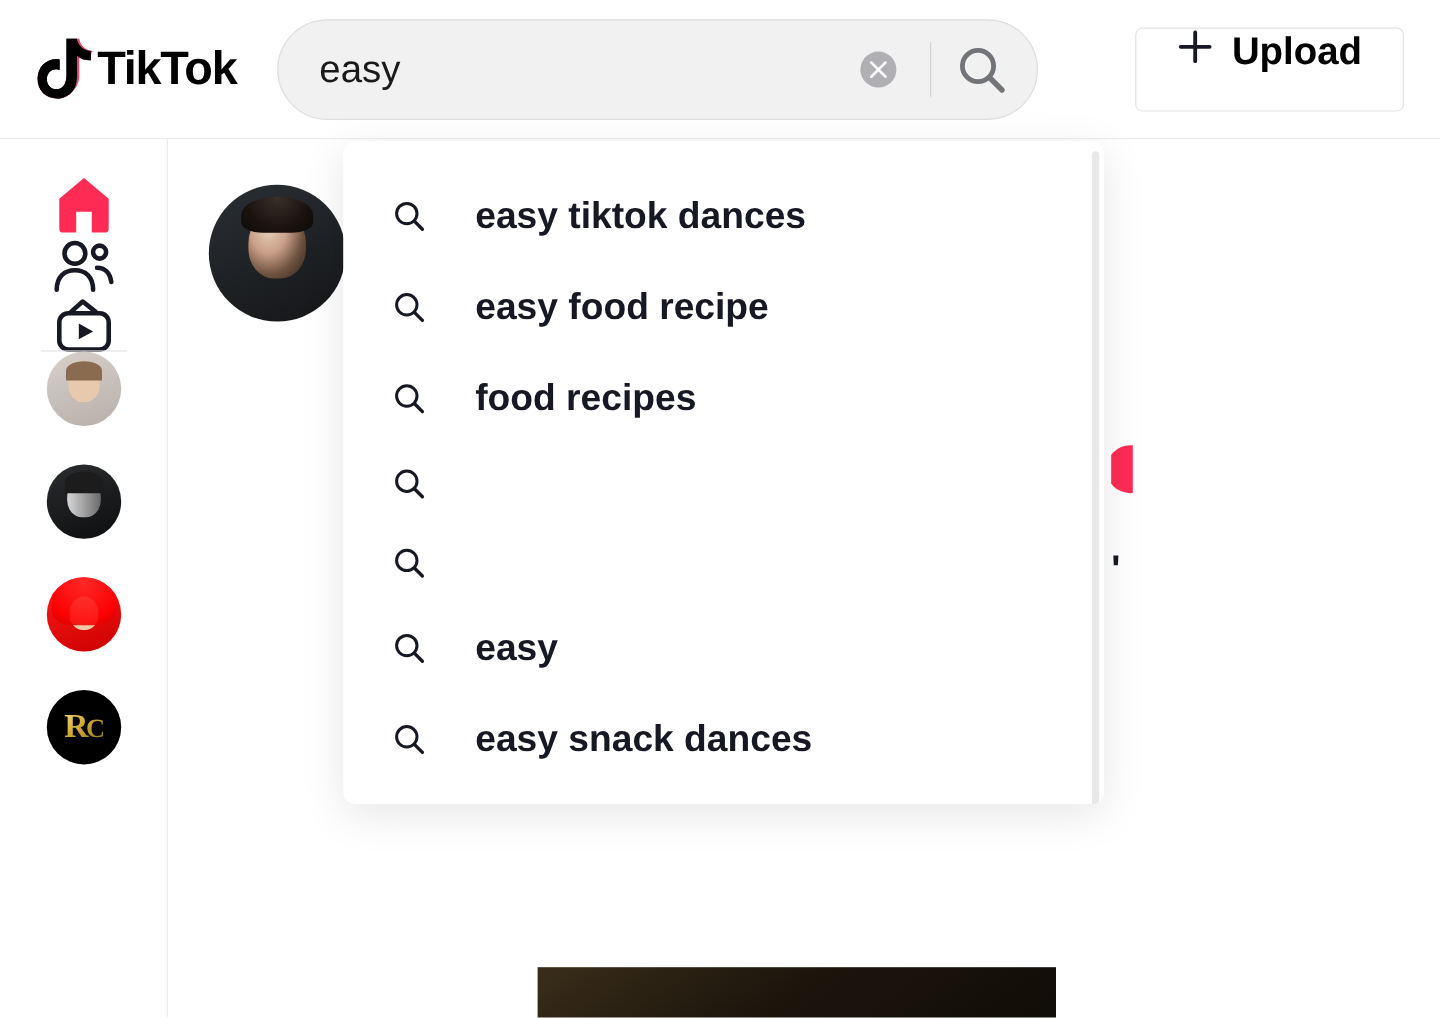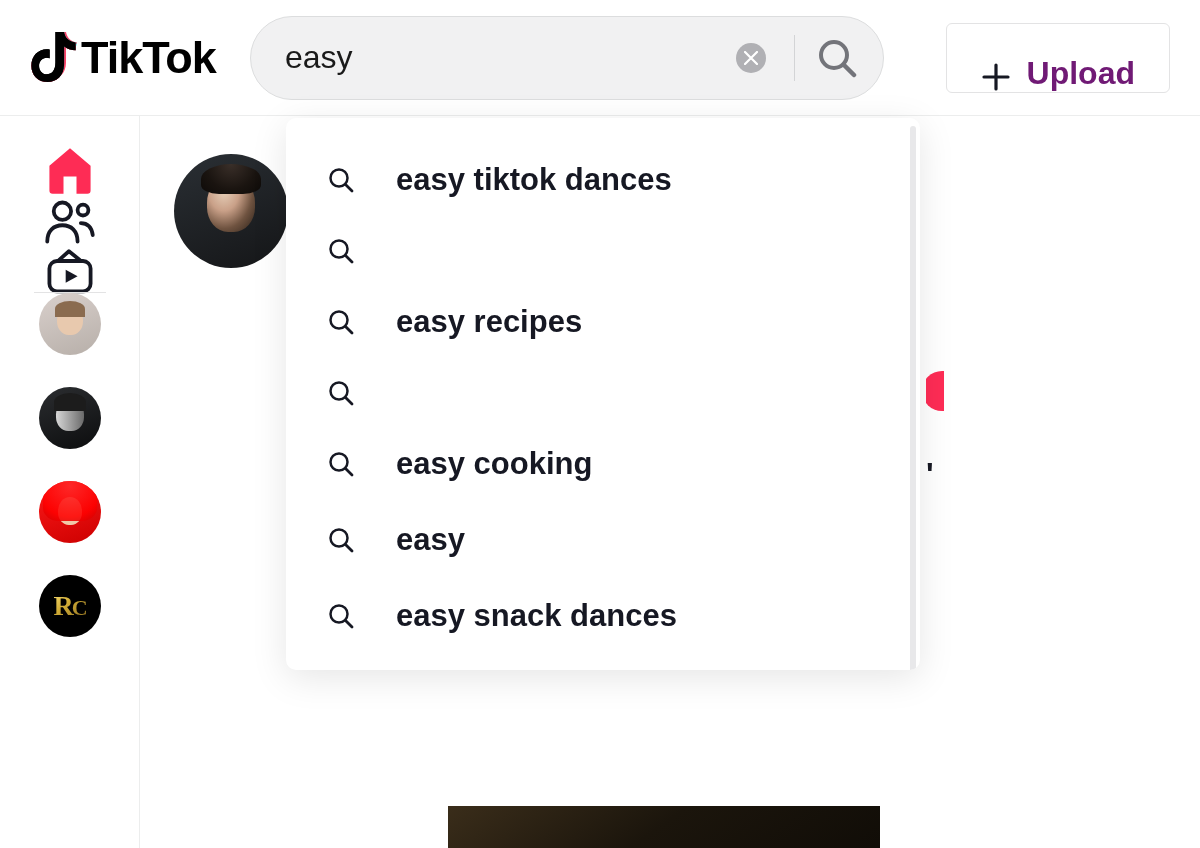--- a/index.html
+++ b/index.html
@@ -18,21 +18,21 @@
       height: 116px;
       border-bottom: 1px solid #eceded;
       gap: 20px;
     }
     .logo {
       display: flex;
       align-items: center;
       gap: 4px;
       color: #000;
       font-weight: 700;
-      font-size: 45px;
+      font-size: 39px;
       letter-spacing: -1px;
     }
     .logo svg { width: 47px; height: 52px; }
     .search-container {
       flex: 0 0 634px;
       position: relative;
       margin-left: 14px;
     }
     .search-bar {
       display: flex;
@@ -74,25 +74,25 @@
     }
     .search-submit svg { width: 40px; height: 40px; stroke: #73747a; }
     .upload-btn {
       margin-left: auto;
       height: 70px;
       padding: 0 34px;
       border: 1.5px solid #e3e3e4;
       border-radius: 6px;
       background: #fff;
       display: flex;
-      align-items: flex-end;
+      align-items: flex-start;
       gap: 16px;
       font-size: 32px;
       font-weight: 600;
-      color: #701a75;
+      color: #000000;
       cursor: pointer;
     }
     .upload-btn svg { width: 30px; height: 30px; }
     .content {
       display: flex;
       height: calc(100% - 116px);
     }
     .sidebar {
       width: 140px;
       border-right: 1px solid #eceded;
@@ -277,40 +277,40 @@
         <circle cx="11" cy="11" r="8.5" fill="none" stroke="#161823" stroke-width="2.5"></circle>
         <line x1="17.5" y1="17.5" x2="24" y2="24" stroke="#161823" stroke-width="2.8" stroke-linecap="round"></line>
       </svg>
     <span class="suggest-text">easy tiktok dances</span>
   </div>
   <div class="suggest-item">
     <svg viewBox="0 0 26 26">
         <circle cx="11" cy="11" r="8.5" fill="none" stroke="#161823" stroke-width="2.5"></circle>
         <line x1="17.5" y1="17.5" x2="24" y2="24" stroke="#161823" stroke-width="2.8" stroke-linecap="round"></line>
       </svg>
-  </div>
-  <div class="suggest-item">
-    <svg viewBox="0 0 26 26">
-        <circle cx="11" cy="11" r="8.5" fill="none" stroke="#161823" stroke-width="2.5"></circle>
-        <line x1="17.5" y1="17.5" x2="24" y2="24" stroke="#161823" stroke-width="2.8" stroke-linecap="round"></line>
-      </svg>
-    <span class="suggest-text">easy recipes</span>
-  </div>
-  <div class="suggest-item">
-    <svg viewBox="0 0 26 26">
-        <circle cx="11" cy="11" r="8.5" fill="none" stroke="#161823" stroke-width="2.5"></circle>
-        <line x1="17.5" y1="17.5" x2="24" y2="24" stroke="#161823" stroke-width="2.8" stroke-linecap="round"></line>
-      </svg>
-  </div>
-  <div class="suggest-item">
-    <svg viewBox="0 0 26 26">
-        <circle cx="11" cy="11" r="8.5" fill="none" stroke="#161823" stroke-width="2.5"></circle>
-        <line x1="17.5" y1="17.5" x2="24" y2="24" stroke="#161823" stroke-width="2.8" stroke-linecap="round"></line>
-      </svg>
-    <span class="suggest-text">easy cooking</span>
+    <span class="suggest-text">easy food recipe</span>
+  </div>
+  <div class="suggest-item">
+    <svg viewBox="0 0 26 26">
+        <circle cx="11" cy="11" r="8.5" fill="none" stroke="#161823" stroke-width="2.5"></circle>
+        <line x1="17.5" y1="17.5" x2="24" y2="24" stroke="#161823" stroke-width="2.8" stroke-linecap="round"></line>
+      </svg>
+    <span class="suggest-text">food recipes</span>
+  </div>
+  <div class="suggest-item">
+    <svg viewBox="0 0 26 26">
+        <circle cx="11" cy="11" r="8.5" fill="none" stroke="#161823" stroke-width="2.5"></circle>
+        <line x1="17.5" y1="17.5" x2="24" y2="24" stroke="#161823" stroke-width="2.8" stroke-linecap="round"></line>
+      </svg>
+  </div>
+  <div class="suggest-item">
+    <svg viewBox="0 0 26 26">
+        <circle cx="11" cy="11" r="8.5" fill="none" stroke="#161823" stroke-width="2.5"></circle>
+        <line x1="17.5" y1="17.5" x2="24" y2="24" stroke="#161823" stroke-width="2.8" stroke-linecap="round"></line>
+      </svg>
   </div>
   <div class="suggest-item">
     <svg viewBox="0 0 26 26">
         <circle cx="11" cy="11" r="8.5" fill="none" stroke="#161823" stroke-width="2.5"></circle>
         <line x1="17.5" y1="17.5" x2="24" y2="24" stroke="#161823" stroke-width="2.8" stroke-linecap="round"></line>
       </svg>
     <span class="suggest-text">easy</span>
   </div>
   <div class="suggest-item">
     <svg viewBox="0 0 26 26">

